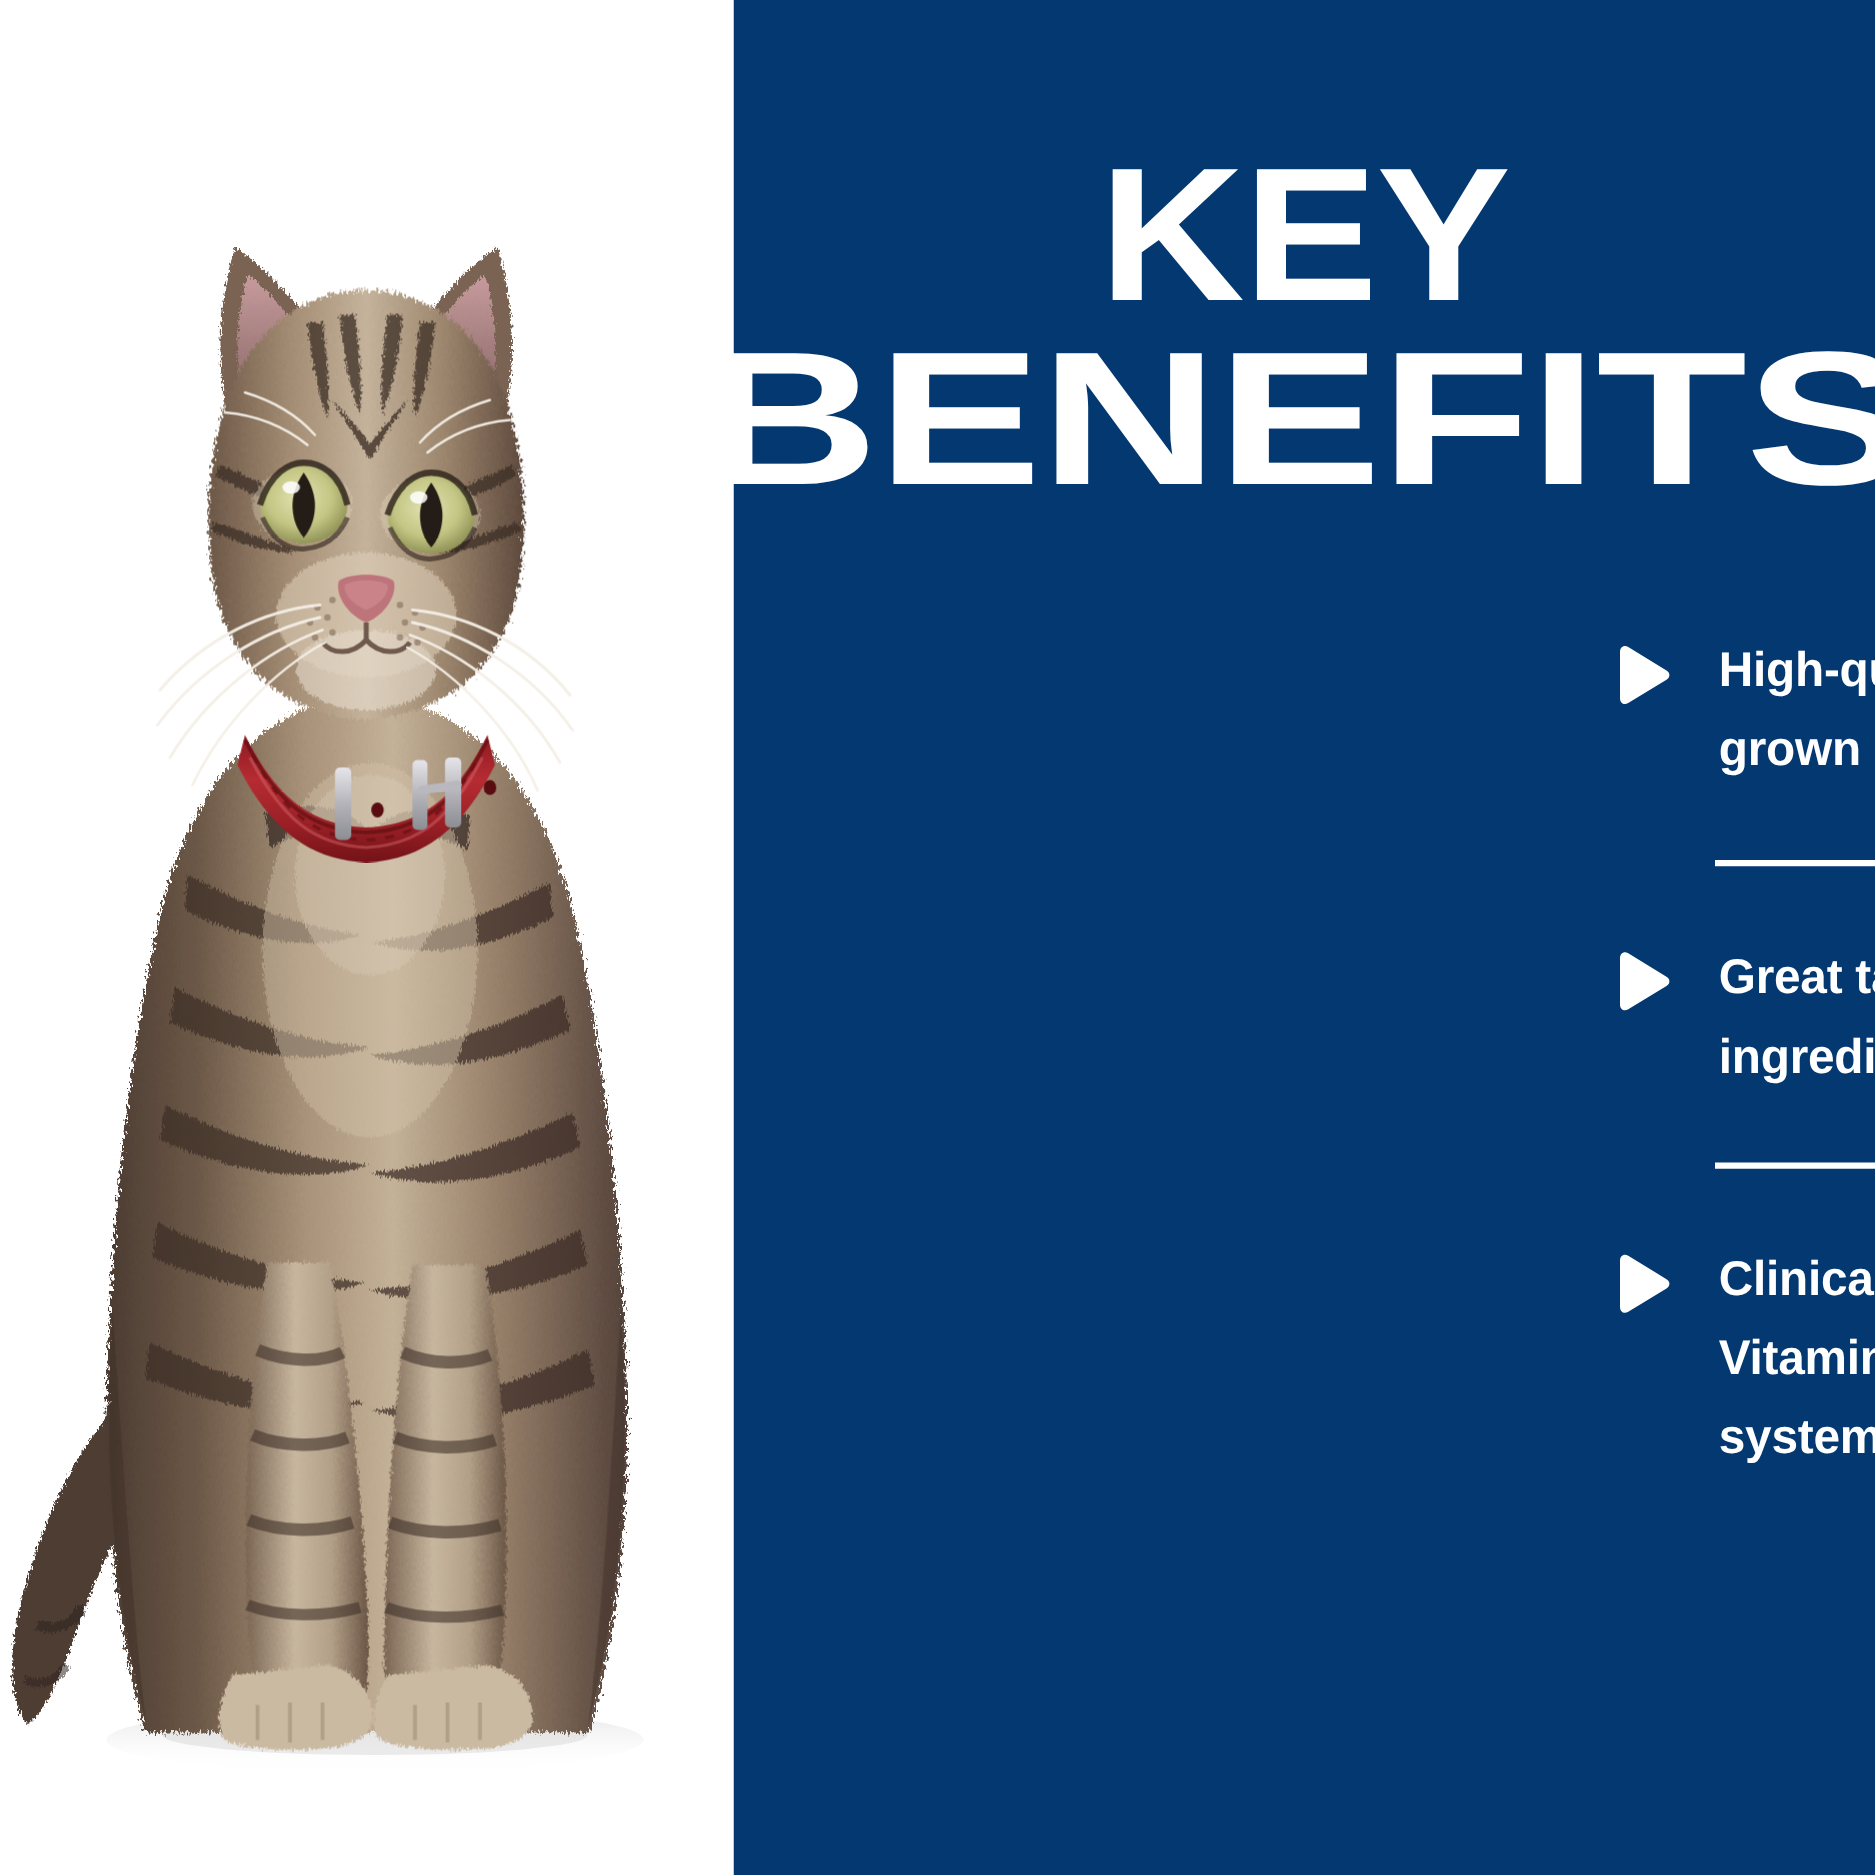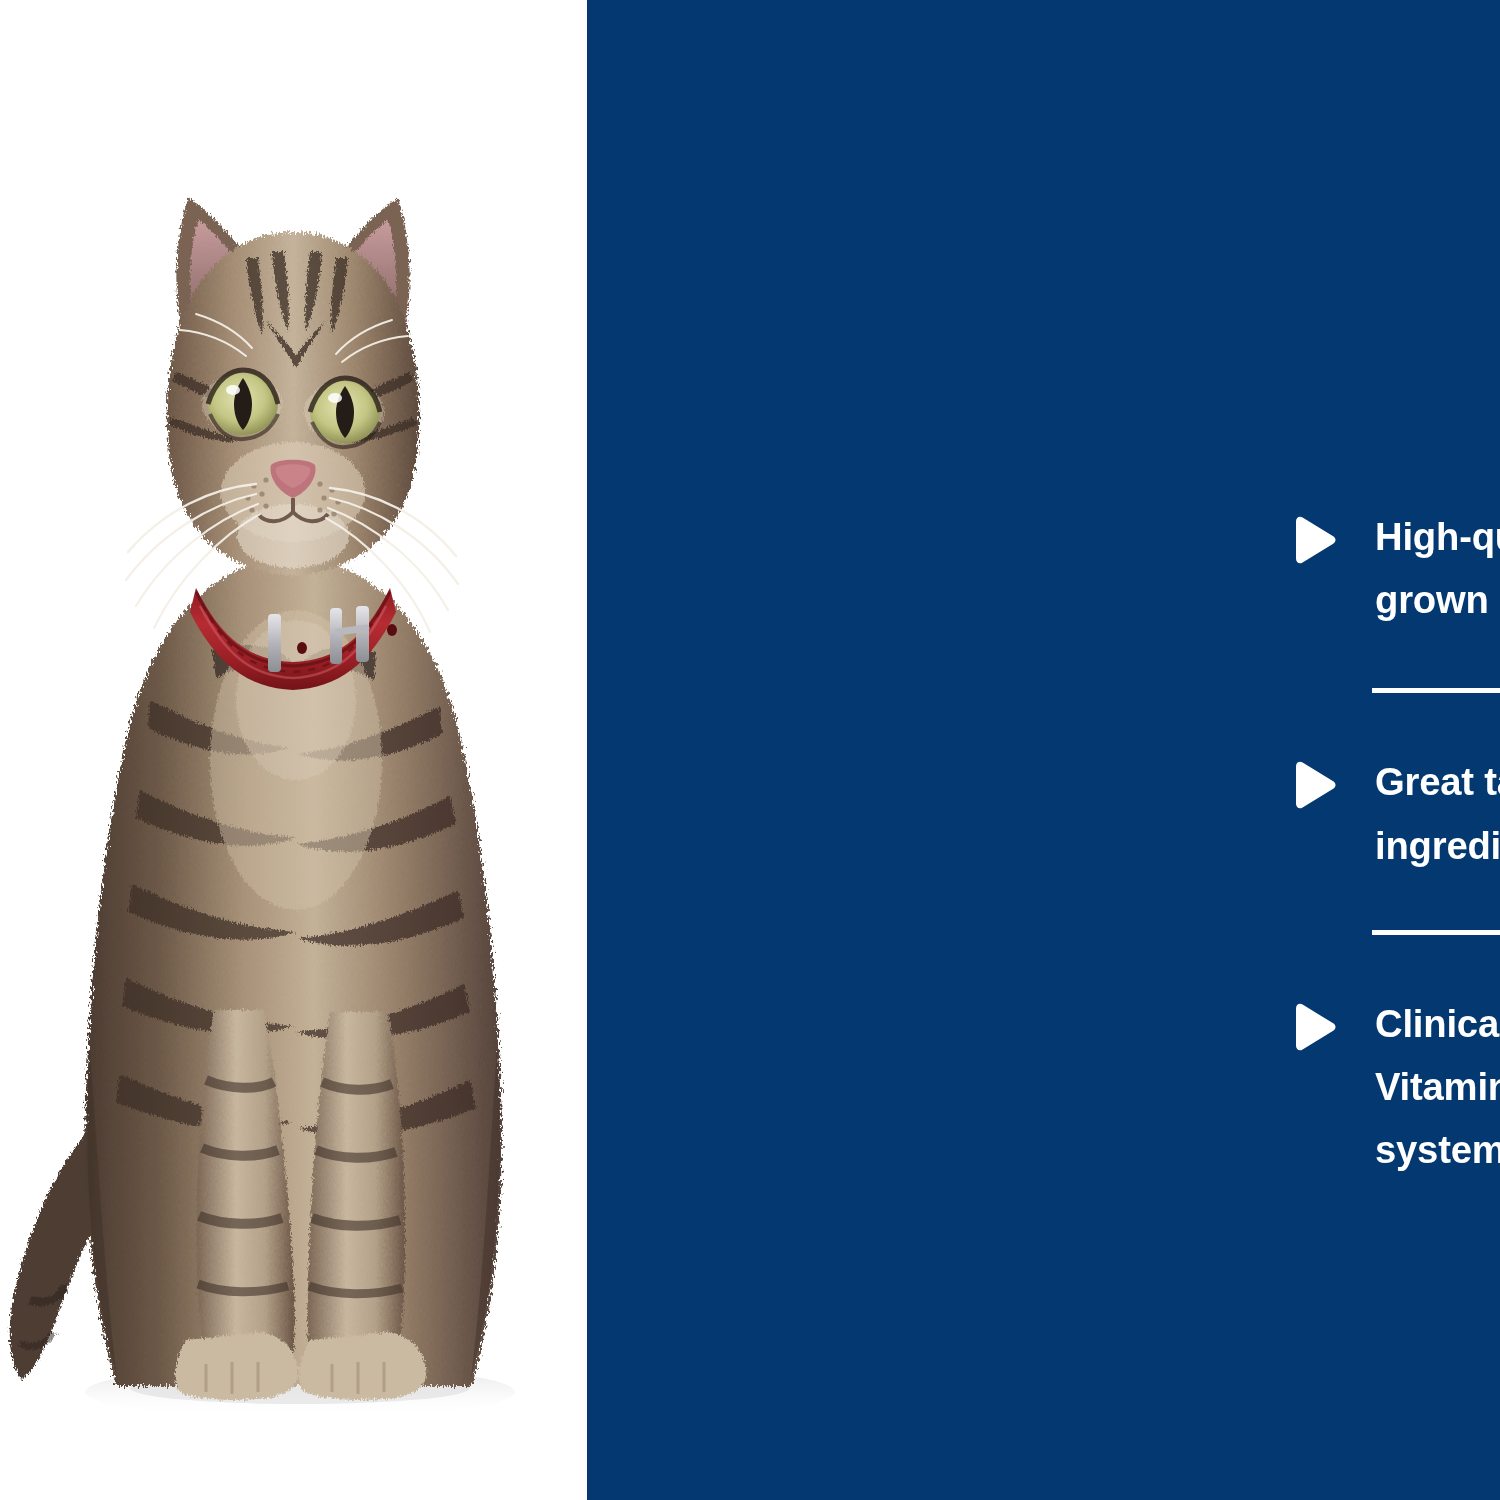--- a/index.html
+++ b/index.html
@@ -380,20 +380,24 @@
         <path d="M246 356 C226 340 204 332 180 330" stroke-width="2"></path>
         <path d="M252 348 C236 330 216 320 196 314" stroke-width="1.9"></path>
         <path d="M342 362 C362 346 384 338 408 336" stroke-width="2"></path>
         <path d="M336 354 C352 336 372 326 392 320" stroke-width="1.9"></path>
       </g>
     </svg>
   </div>
 
   <div id="right-panel">
 
+    <div id="headline">
+      <span class="headline-line" id="headline-key">KEY</span>
+      <span class="headline-line" id="headline-benefits">BENEFITS</span>
+    </div>
 
     <div id="benefits-list">
 
       <div class="benefit-row">
         <span class="bullet-marker">
           <svg width="48" height="50" viewBox="0 0 48 50" aria-hidden="true">
             <path d="M6 6.5 C6 2.6 9.3 0.5 12.6 2.6 L43.2 21.3 C46.3 23.2 46.3 26.8 43.2 28.7
                      L12.6 47.4 C9.3 49.5 6 47.4 6 43.5 Z" fill="#ffffff"></path>
           </svg>
         </span>

